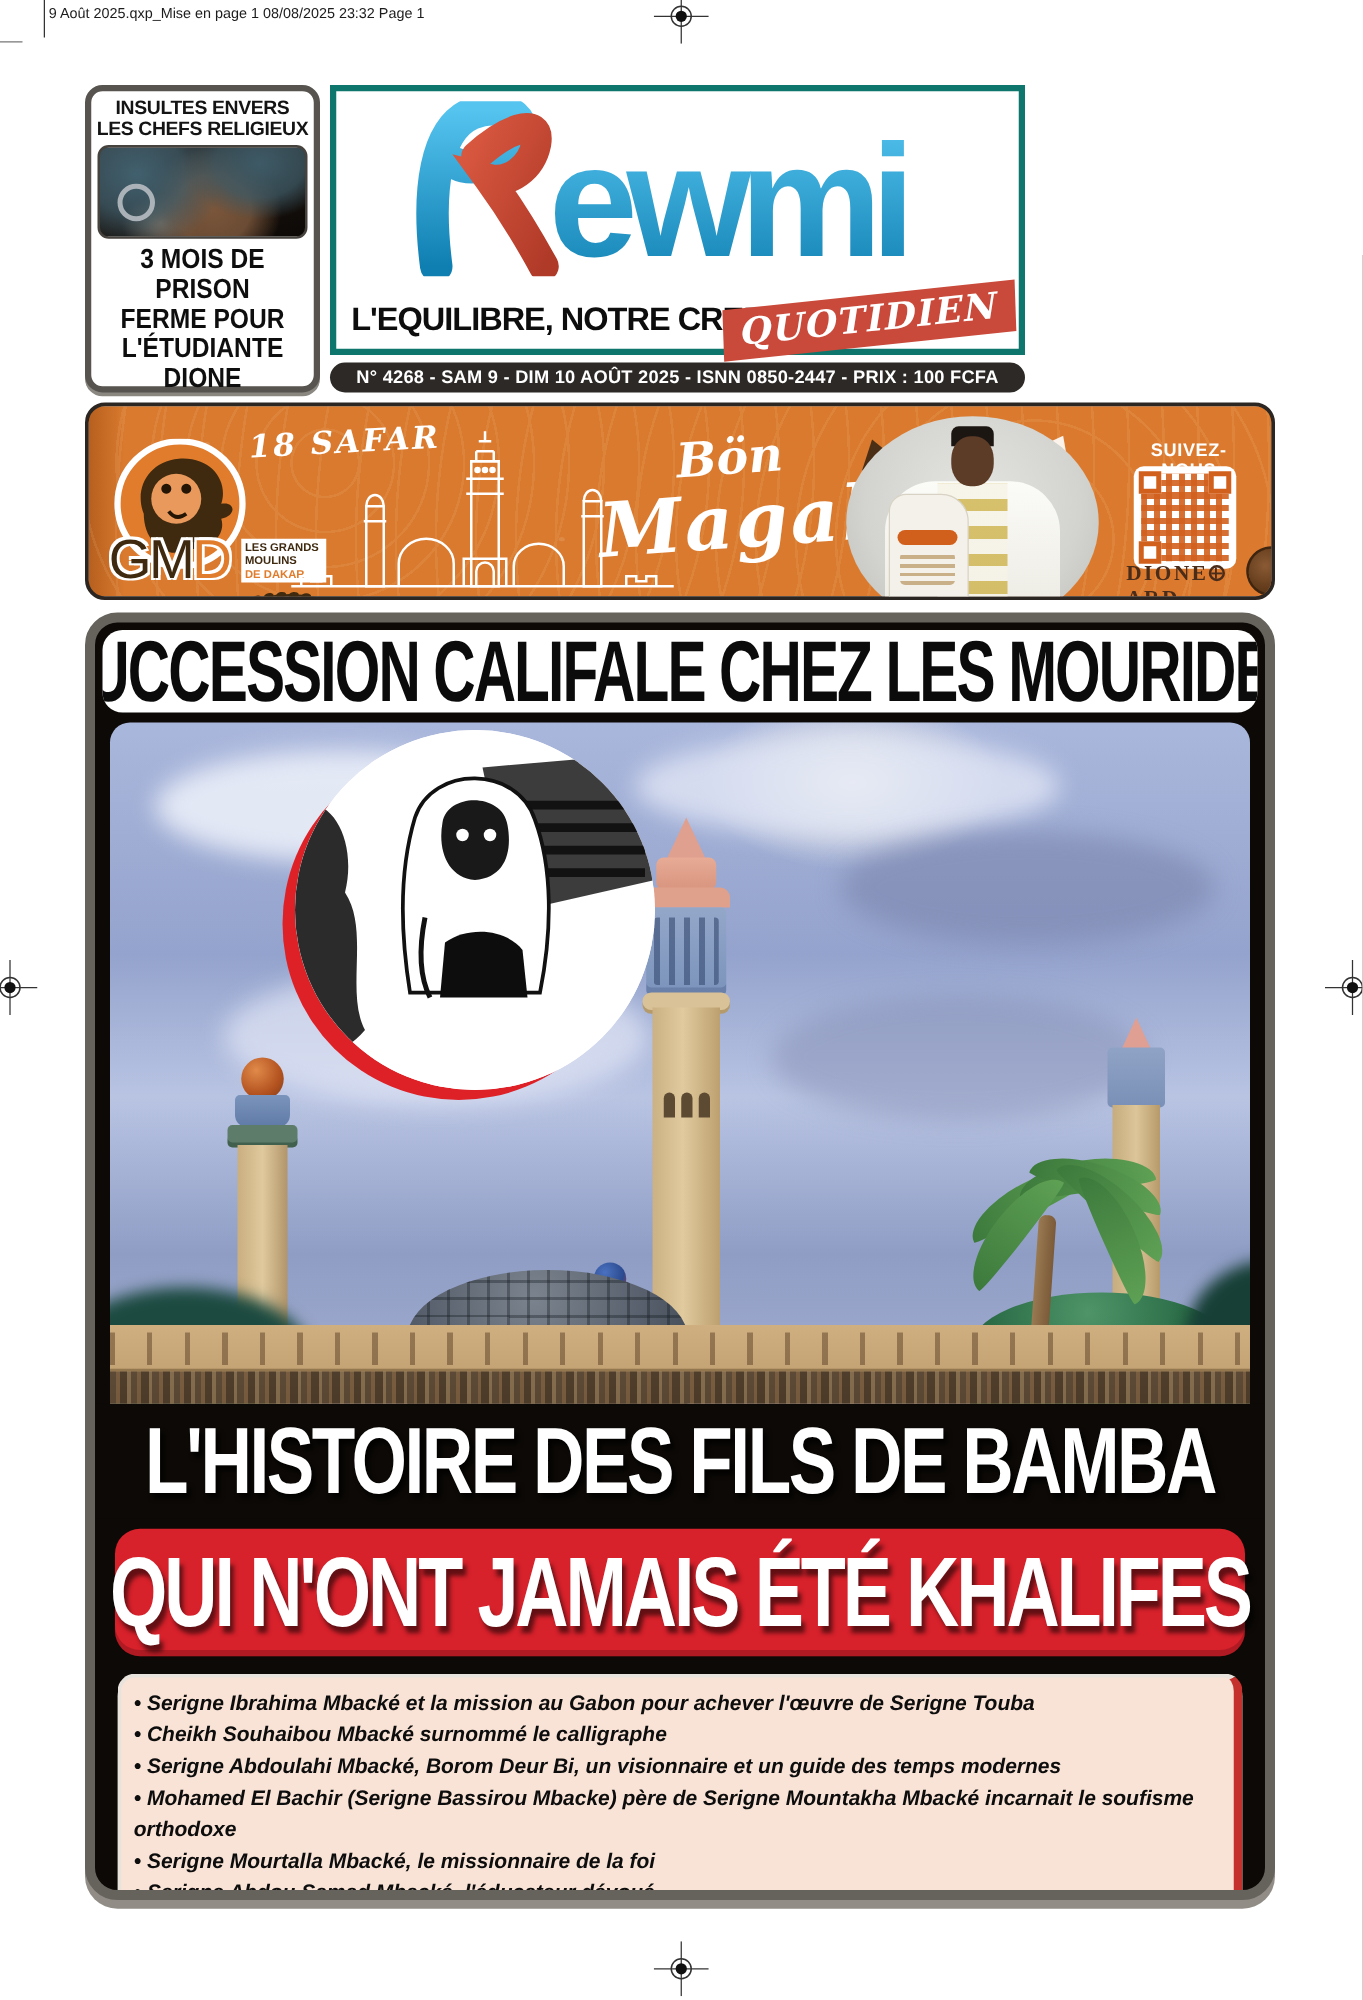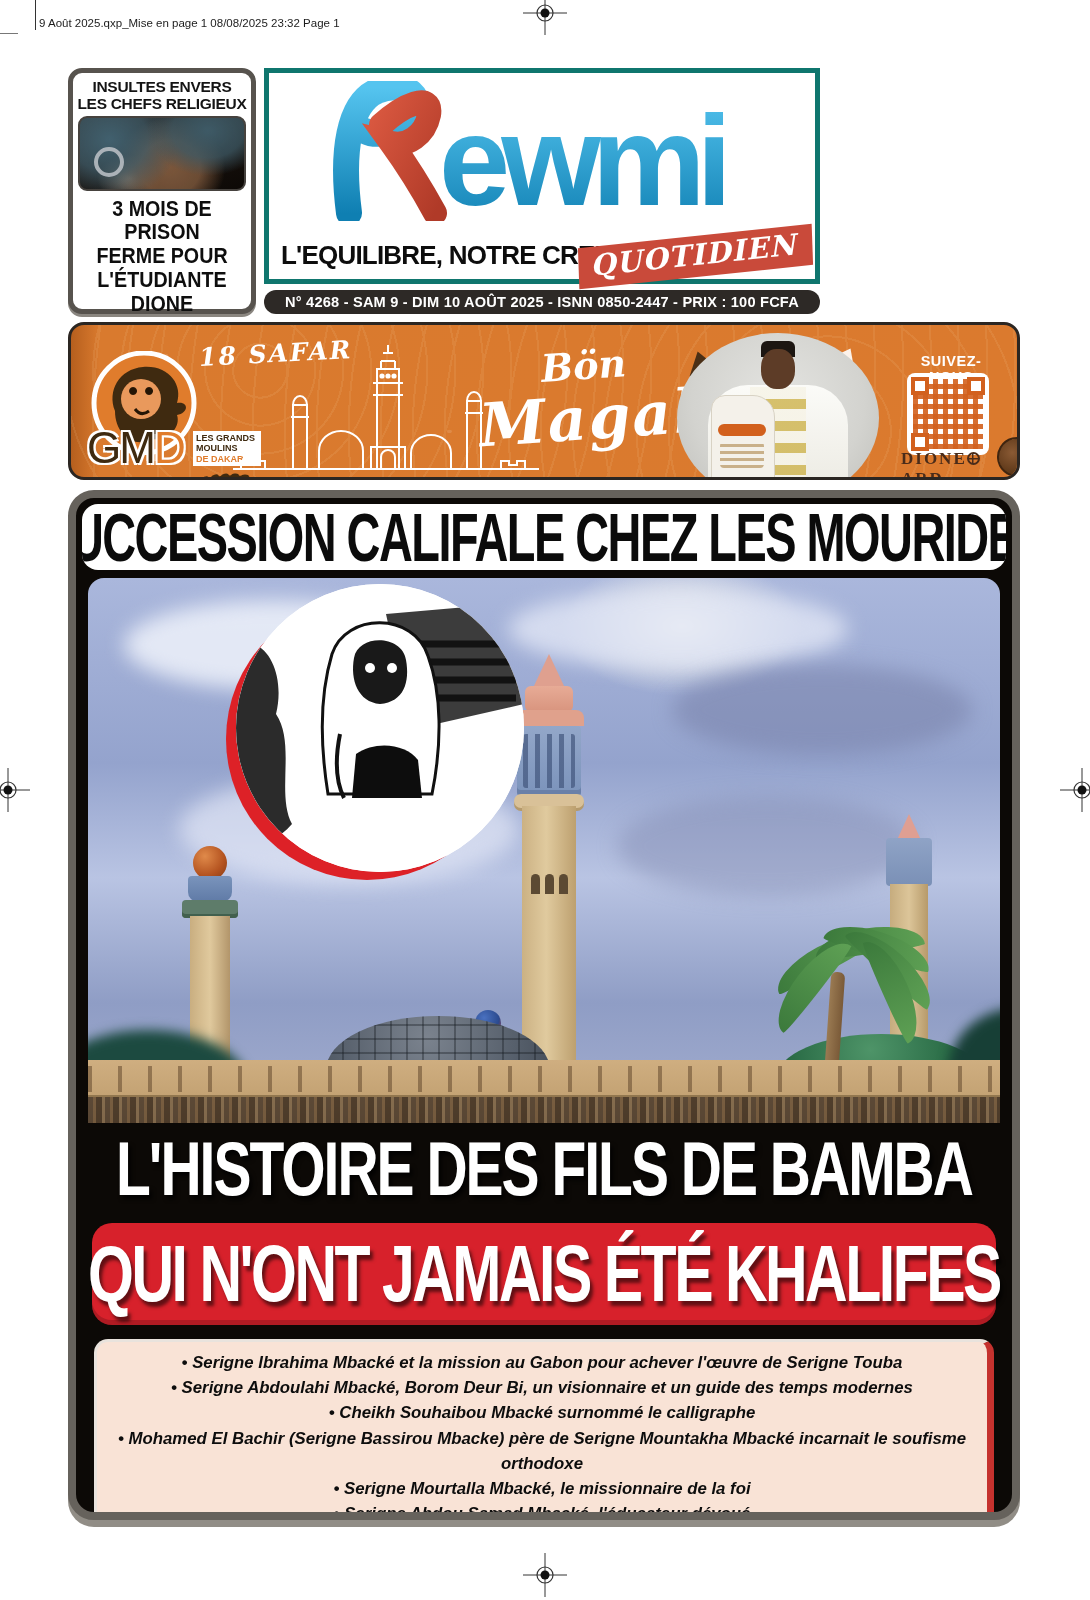--- a/index.html
+++ b/index.html
@@ -1,20 +1,20 @@
 <!DOCTYPE html>
 <html><head>
 <meta charset="utf-8">
 <style>
   html,body{margin:0;padding:0;background:#ffffff;}
   .page{position:relative;width:1090px;height:1600px;background:#fff;overflow:hidden;
         font-family:"Liberation Sans",sans-serif;}
 
   
-  .printline{position:absolute;left:39px;top:5px;font-size:11.5px;color:#1c1c1c;margin-top:12px;}
+  .printline{position:absolute;left:39px;top:5px;font-size:11.5px;color:#1c1c1c;}
   .cropline-v{position:absolute;left:35px;top:0;width:1px;height:30px;background:#333;}
   .cropline-h{position:absolute;left:0;top:33px;width:18px;height:1px;background:#777;}
   .regmark{position:absolute;width:44px;height:44px;}
 
   
   .side-box{position:absolute;top:68px;height:246px;background:#fff;border:5px solid #57534e;
             border-radius:14px;box-sizing:border-box;padding:3px 4px;display:flex;
             flex-direction:column;box-shadow:0 3px 0 #8a8680;}
   .side-box.left{left:68px;width:188px;}
   .side-box.right{left:828px;width:192px;}
@@ -218,21 +218,21 @@
   .headline1{color:#fff;font-weight:bold;font-size:57px;letter-spacing:-2px;white-space:nowrap;
              transform:scale(1,1.32);text-shadow:3px 3px 4px rgba(0,0,0,.8);}
   .bar-red{margin:8px 16px 0;height:102px;background:#d7212b;border-radius:20px;
            display:flex;align-items:center;justify-content:center;overflow:visible;
            box-shadow:inset 0 -5px 0 rgba(0,0,0,.18);}
   .headline2{color:#fff;font-weight:bold;font-size:59px;letter-spacing:-2.5px;white-space:nowrap;
              transform:scale(1,1.34);text-shadow:3px 4px 3px rgba(0,0,0,.55);}
 
   .bullets-box{margin:14px 18px 0;background:#f9e3d6;border:3px solid #e9e3dd;border-right:7px solid #c5322e;
                border-radius:14px;padding:8px 10px 10px;box-shadow:0 4px 0 #b9b5ae;}
-  .bullets{list-style:none;margin:0;padding:0;text-align:center;}
+  .bullets{list-style:none;margin:0;padding:0;text-align:left;}
   .bullets li{font-style:italic;font-weight:bold;color:#0d0d0d;font-size:16.8px;line-height:1.5;}
   .bullets li::before{content:"•  ";}
 </style>
 </head>
 <body>
 
 <div class="page">
 
   <div class="printline">9 Août 2025.qxp_Mise en page 1  08/08/2025  23:32  Page 1</div>
   <div class="cropline-v"></div>
@@ -467,22 +467,22 @@
     <div class="bar-black">
       <div class="headline1">L'HISTOIRE DES FILS DE BAMBA</div>
     </div>
     <div class="bar-red">
       <div class="headline2">QUI N'ONT JAMAIS ÉTÉ KHALIFES</div>
     </div>
 
     <div class="bullets-box">
       <ul class="bullets">
         <li>Serigne Ibrahima Mbacké et la mission au Gabon pour achever l'œuvre de Serigne Touba</li>
+        <li>Cheikh Souhaibou Mbacké surnommé le calligraphe</li>
         <li>Serigne Abdoulahi Mbacké, Borom Deur Bi, un visionnaire et un guide des temps modernes</li>
-        <li>Cheikh Souhaibou Mbacké surnommé le calligraphe</li>
         <li>Mohamed El Bachir (Serigne Bassirou Mbacke) père de Serigne Mountakha Mbacké incarnait le soufisme orthodoxe</li>
         <li>Serigne Mourtalla Mbacké, le missionnaire de la foi</li>
         <li>Serigne Abdou Samad Mbacké, l'éducateur dévoué</li>
       </ul>
     </div>
   </div>
 
 </div>
 
 </body></html>

